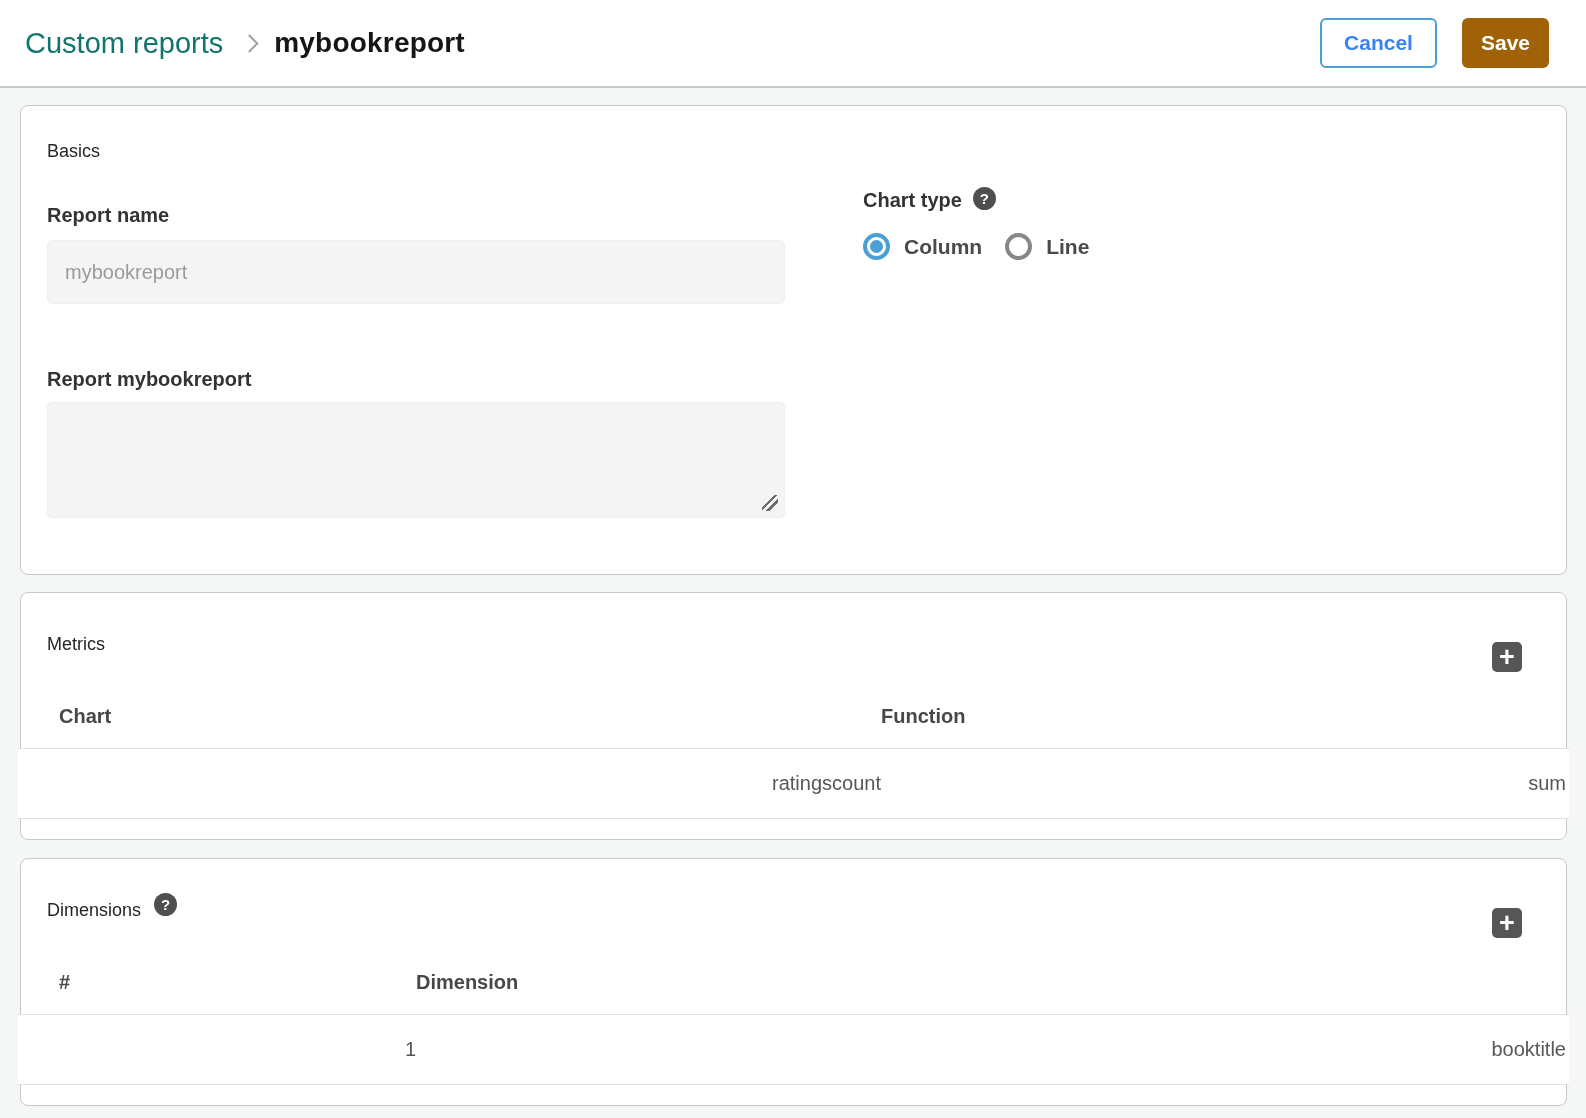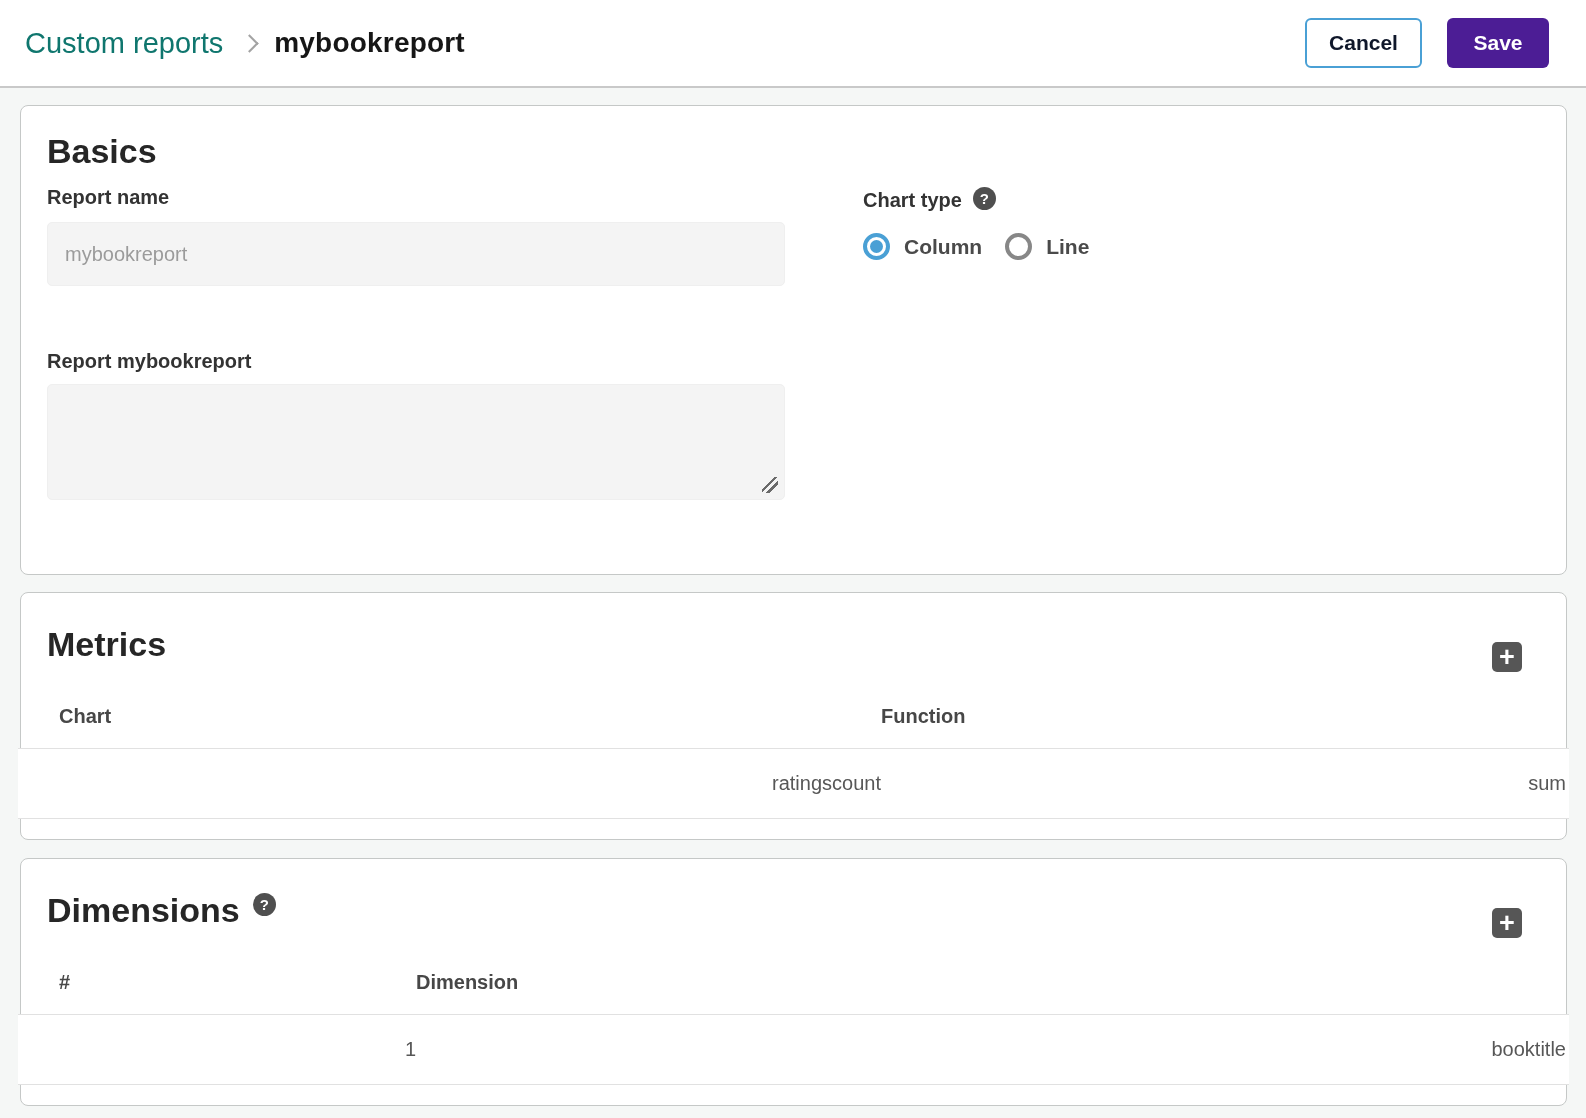--- a/index.html
+++ b/index.html
@@ -20,38 +20,38 @@
   .crumb-parent { font-size:29px; color:#0f766e; font-weight:400; }
   .crumb-chevron {
     width:13px; height:13px; margin:0 18px 0 20px;
     border-top:2px solid #a3a3a3; border-right:2px solid #a3a3a3;
     transform:rotate(45deg); flex:0 0 auto;
   }
   .crumb-current { font-size:28px; font-weight:700; color:#161616; letter-spacing:.2px; }
 
   .topbar-actions { margin-left:auto; display:flex; align-items:center; gap:25px; }
   .btn { height:50px; border-radius:6px; font-family:inherit; font-size:21px; font-weight:700; cursor:pointer; }
-  .btn-cancel { width:117px; background:#ffffff; border:2px solid #4AA0D5; color:#0f172a; }
-  .btn-save   { width:102px; background:#4c1d95; border:none; color:#ffffff; }
+  .btn-cancel { width:117px; background:#ffffff; border:2px solid #4AA0D5; color:#3b82f6; }
+  .btn-save   { width:87px; background:#a16207; border:none; color:#ffffff; }
 
   
   .main { padding:17px 19px 0 20px; }
   .card {
     background:#ffffff; border:1px solid #c5c8c7; border-radius:8px;
     position:relative;
   }
 
   
   .card-basics { height:470px; margin-bottom:17px; padding:30px 26px 0 26px; }
-  .card-title { font-size:34px; font-weight:700; color:#262626; line-height:30px; }
+  .card-title { font-size:18px; font-weight:400; color:#262626; line-height:30px; }
   .fields-row { display:flex; align-items:flex-start; }
   .col-left { width:738px; flex:0 0 auto; }
   .col-right { margin-left:78px; flex:1; }
 
-  .field-label { margin-top:20px; font-size:20px; font-weight:700; color:#333; line-height:22px; }
+  .field-label { margin-top:38px; font-size:20px; font-weight:700; color:#333; line-height:22px; }
   .text-input {
     display:block; width:738px; height:64px; margin-top:14px;
     background:#f4f4f4; border:1px solid #efefef; border-radius:5px;
     font-family:inherit; font-size:20px; color:#9b9b9b; padding:0 17px;
   }
   .label-desc { margin-top:64px; }
   .textarea-wrap { position:relative; width:738px; height:116px; margin-top:12px; }
   .text-area {
     width:100%; height:100%; resize:none;
     background:#f4f4f4; border:1px solid #efefef; border-radius:5px;

